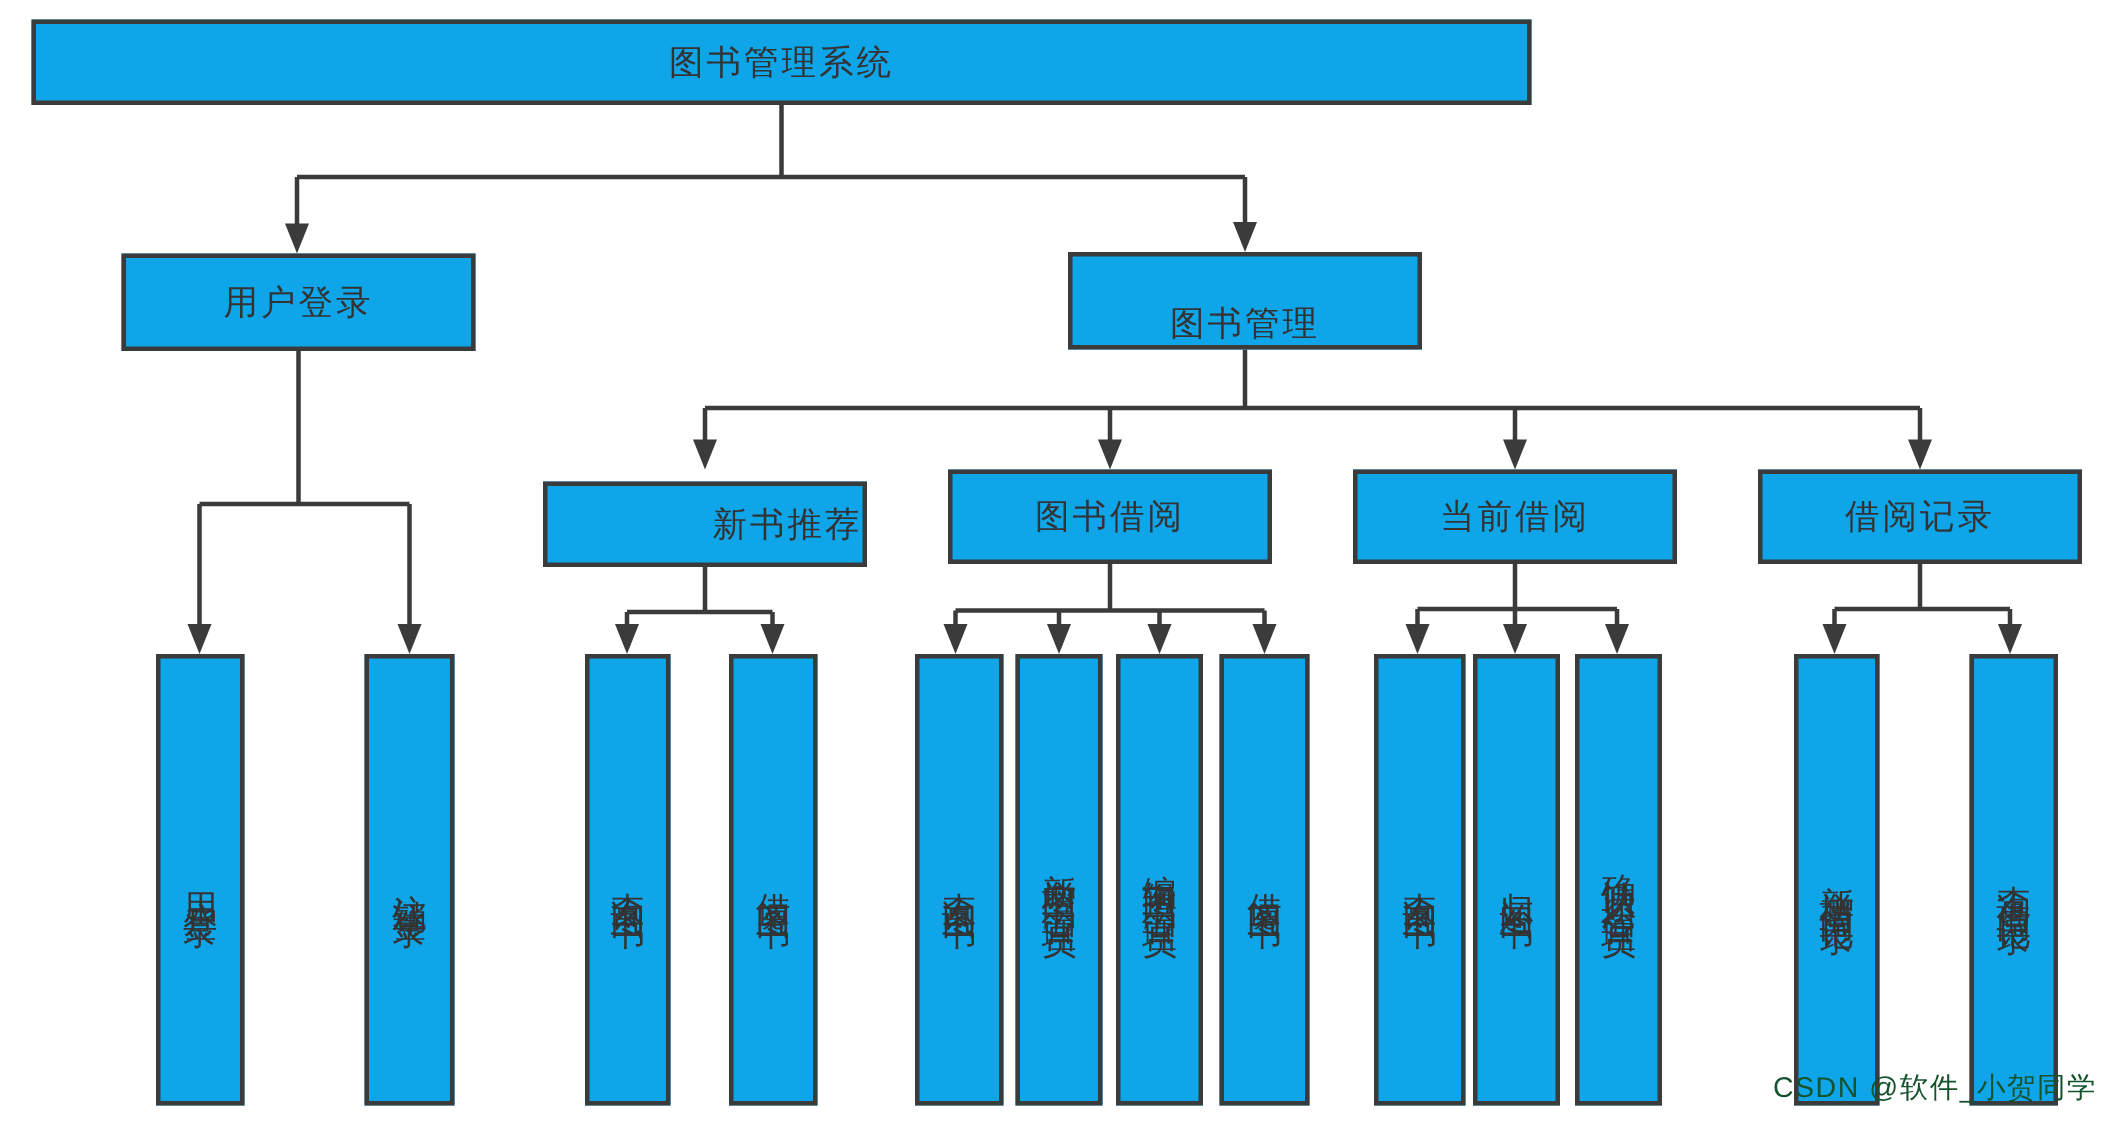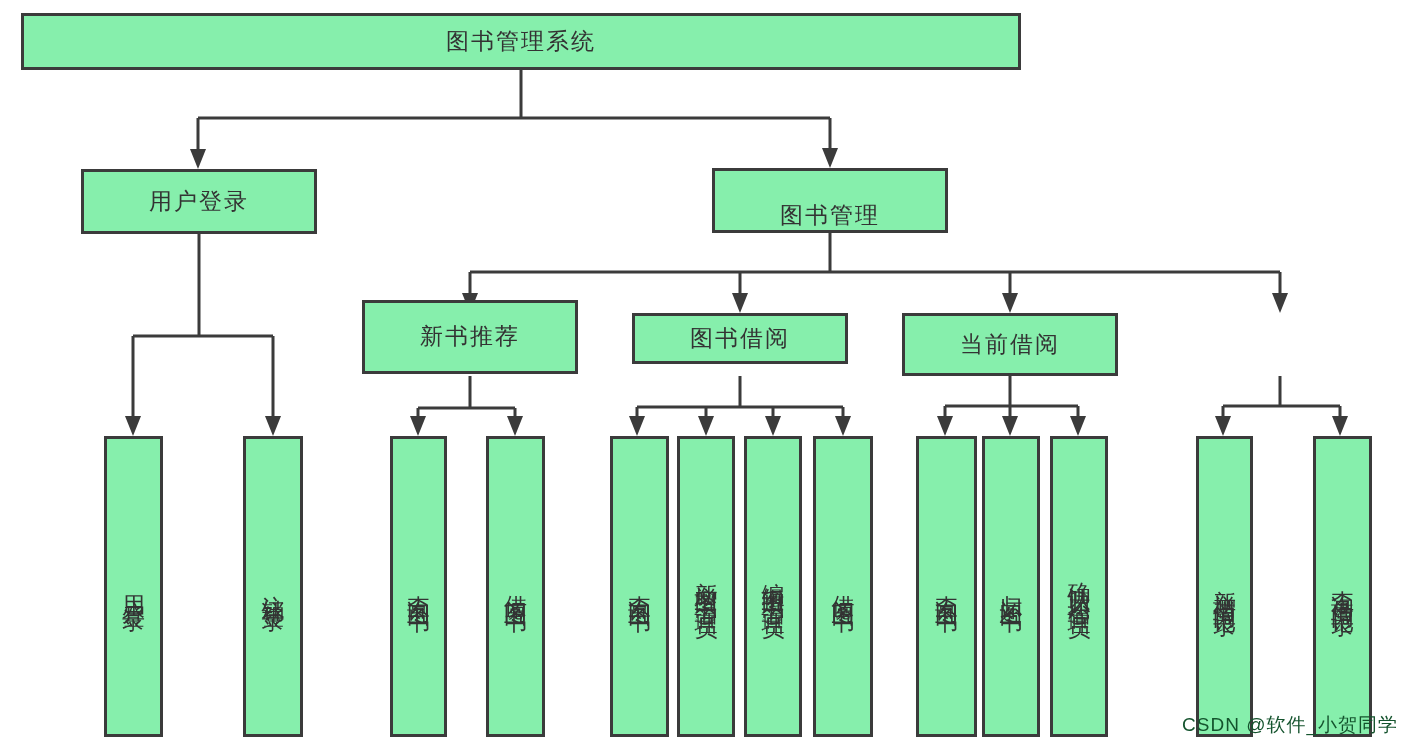--- a/index.html
+++ b/index.html
@@ -12,21 +12,21 @@
     overflow: hidden;
   }
   #wires {
     position: absolute;
     left: 0; top: 0;
     width: 1405px; height: 747px;
   }
   .node {
     position: absolute;
     box-sizing: border-box;
-    background: #86efac;
+    background: #0ea5e9;
     border: 3px solid #3b3b3b;
     display: flex;
     align-items: center;
     justify-content: center;
     color: #333333;
     font-size: 23px;
   }
   .node .lab {
     letter-spacing: 2px;
     line-height: 1.2;
@@ -92,28 +92,31 @@
     <span class="lab">图书管理系统</span>
   </div>
 
   <div class="node" style="left:81px; top:169px; width:236px; height:65px;">
     <span class="lab">用户登录</span>
   </div>
   <div class="node" style="left:712px; top:168px; width:236px; height:65px;align-items:flex-end;">
     <span class="lab">图书管理</span>
   </div>
 
-  <div class="node" style="left:362px; top:300px; width:216px; height:74px;">
+  <div class="node" style="left:362px; top:321px; width:216px; height:57px;justify-content:flex-end;">
     <span class="lab">新书推荐</span>
   </div>
-  <div class="node" style="left:632px; top:313px; width:216px; height:51px;">
+  <div class="node" style="left:632px; top:313px; width:216px; height:63px;">
     <span class="lab">图书借阅</span>
   </div>
   <div class="node" style="left:902px; top:313px; width:216px; height:63px;">
     <span class="lab">当前借阅</span>
+  </div>
+  <div class="node" style="left:1172px; top:313px; width:216px; height:63px;">
+    <span class="lab">借阅记录</span>
   </div>
 
   <div class="node v" style="left:104px; top:436px; width:59px; height:301px;">
     <span class="lab">用户登录</span>
   </div>
   <div class="node v" style="left:243px; top:436px; width:60px; height:301px;">
     <span class="lab">注销登录</span>
   </div>
 
   <div class="node v" style="left:390px; top:436px; width:57px; height:301px;">

